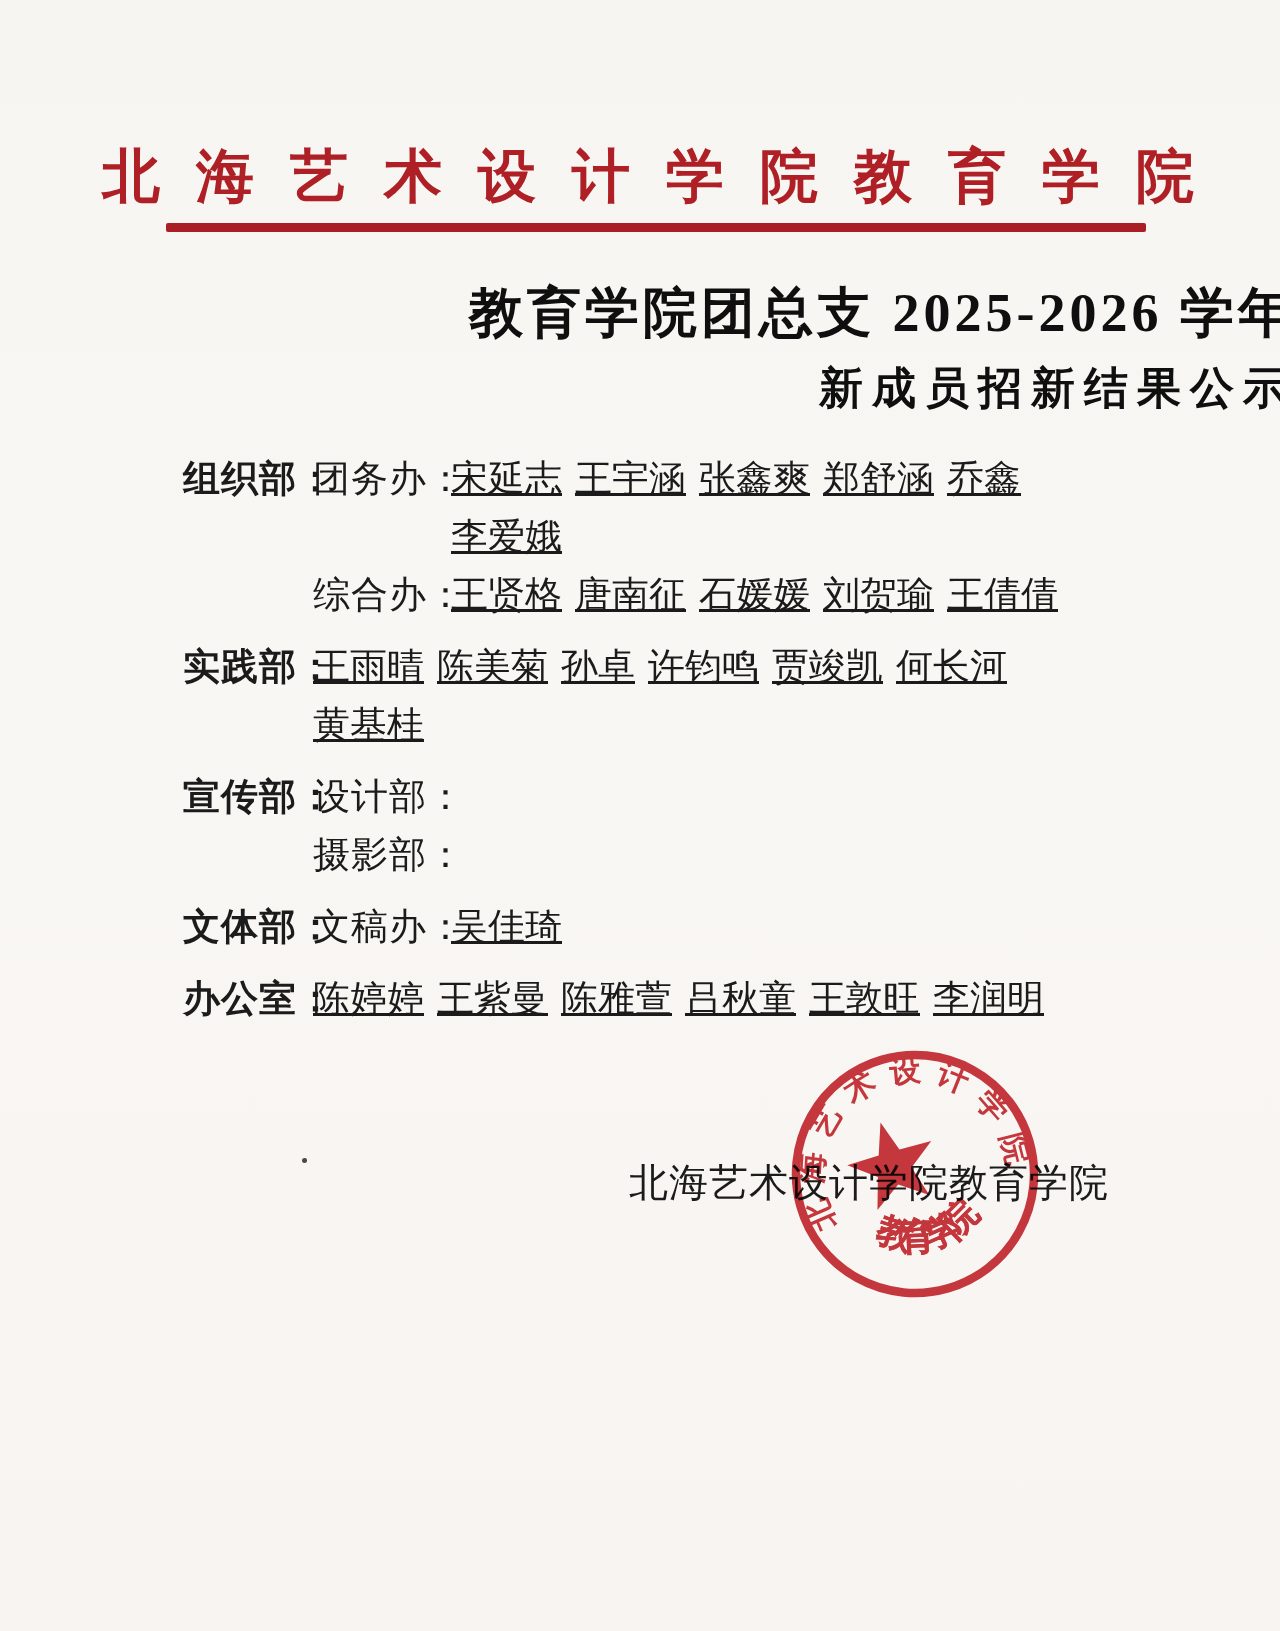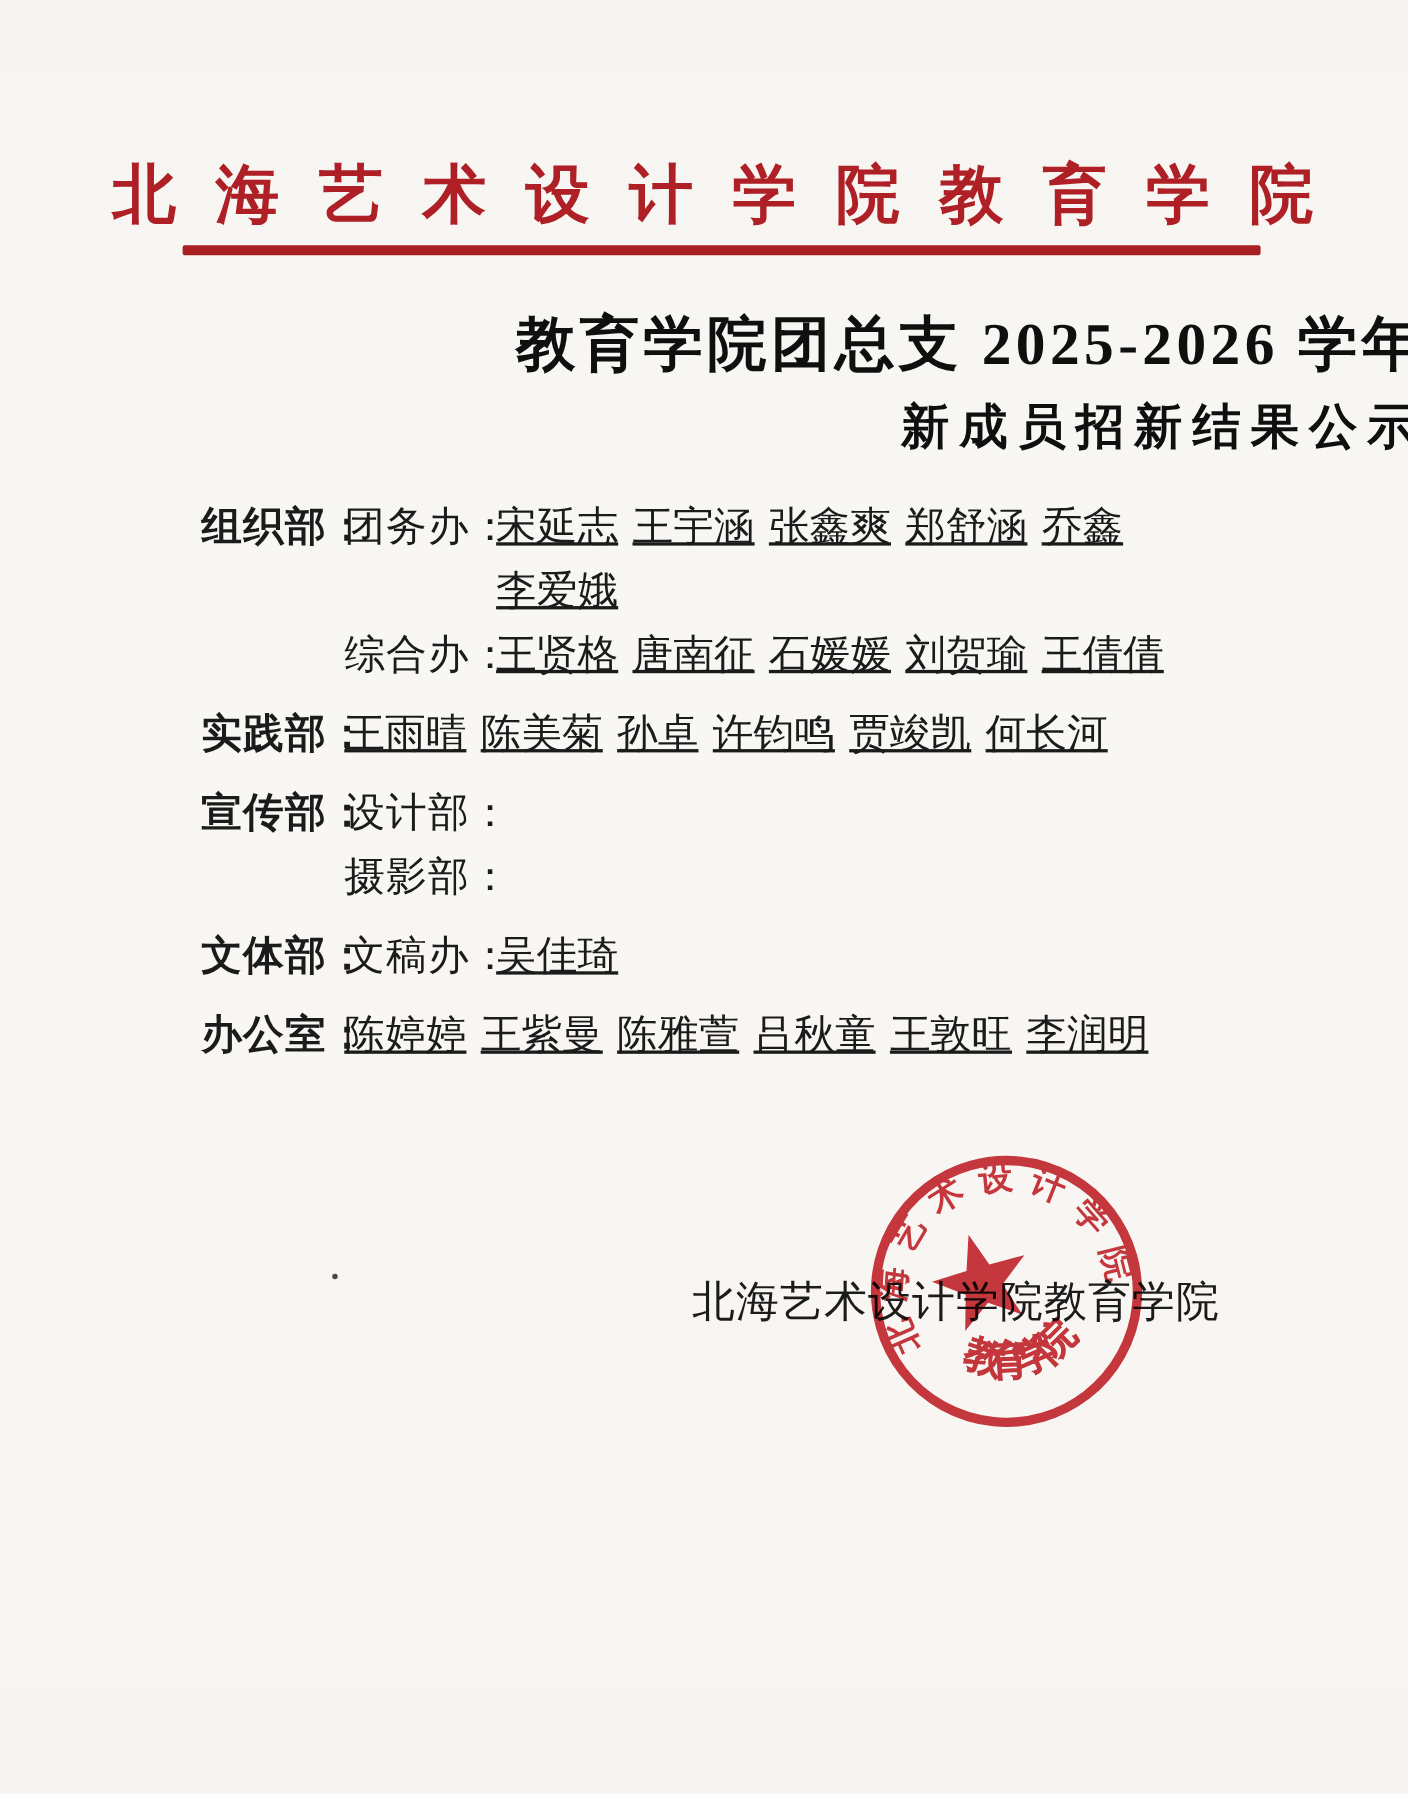--- a/index.html
+++ b/index.html
@@ -102,20 +102,24 @@
           <span class="sec-label"></span>
           <span class="sub-label">综合办：</span>
           <span class="names"><span class="name">王贤格</span><span class="name">唐南征</span><span class="name">石媛媛</span><span class="name">刘贺瑜</span><span class="name">王倩倩</span></span>
         </div>
       </div>
       <div class="section">
         <div class="body-row">
           <span class="sec-label">实践部：</span>
           <span class="names"><span class="name">王雨晴</span><span class="name">陈美菊</span><span class="name">孙卓</span><span class="name">许钧鸣</span><span class="name">贾竣凯</span><span class="name">何长河</span></span>
         </div>
+        <div class="body-row">
+          <span class="sec-label"></span>
+          <span class="names"><span class="name">黄基桂</span></span>
+        </div>
       </div>
       <div class="section">
         <div class="body-row">
           <span class="sec-label">宣传部：</span>
           <span class="sub-label">设计部：</span>
         </div>
         <div class="body-row">
           <span class="sec-label"></span>
           <span class="sub-label">摄影部：</span>
         </div>

